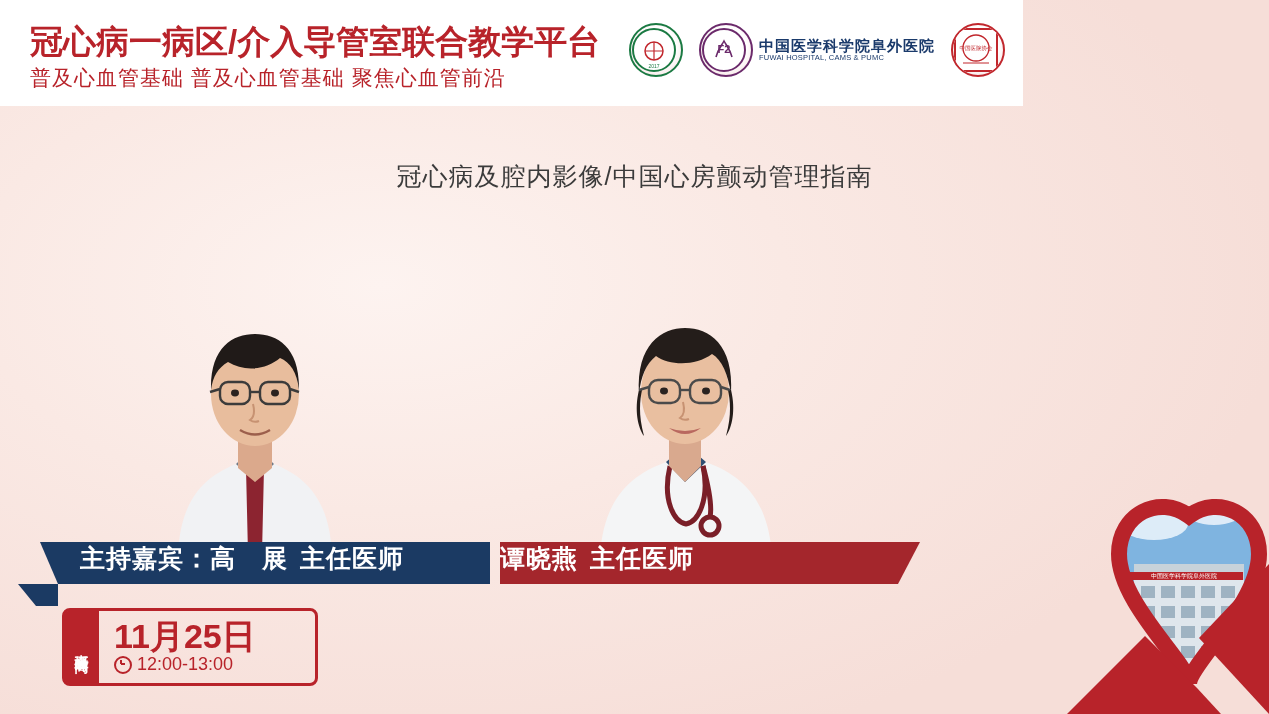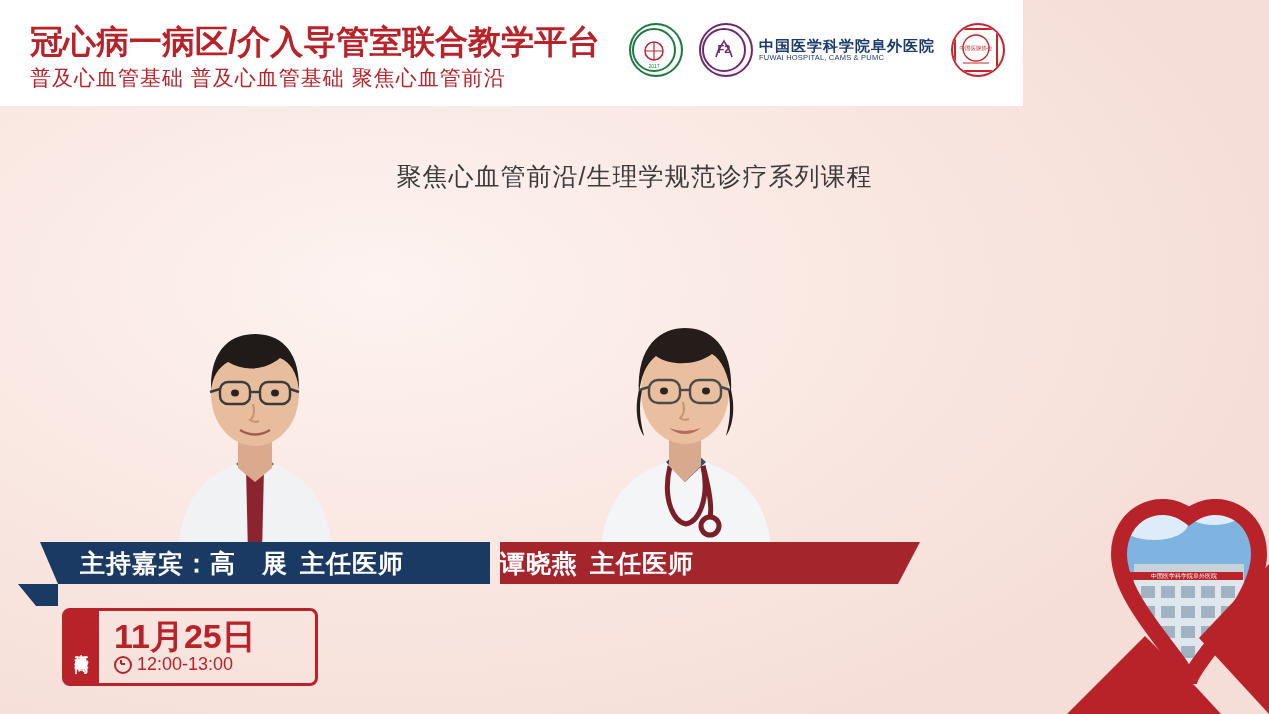--- a/index.html
+++ b/index.html
@@ -62,21 +62,21 @@
 
   
   .photo{
     position:absolute;bottom:168px;width:230px;height:260px;
   }
   .ph-left{left:140px;}
   .ph-right{left:570px;}
 
   
   .namebar{
-    position:absolute;height:42px;display:flex;align-items:center;
+    position:absolute;height:42px;display:flex;
     color:#fff;font-size:25px;font-weight:bold;letter-spacing:1px;
   }
   .namebar .txt{padding-left:40px;}
   .nb-host{
     left:40px;top:542px;width:450px;
     background:#1b3a63;
     clip-path:polygon(0 0,100% 0,100% 100%,18px 100%);
   }
   .nb-speaker{
     left:500px;top:542px;width:420px;
@@ -164,21 +164,21 @@
             <circle cx="23" cy="21" r="13" fill="none" stroke="#c1272d" stroke-width="1.3"></circle>
             <text x="23" y="23" font-size="5.5" fill="#c1272d" text-anchor="middle">中国医院协会</text>
             <path d="M10 36h26" stroke="#c1272d" stroke-width="1"></path>
           </svg>
         </div>
       </div>
 
     </div>
   </div>
 
-  <div class="series">聚焦心血管前沿/生理学规范诊疗系列课程</div>
+  <div class="series">冠心病及腔内影像/中国心房颤动管理指南</div>
 
   <div class="photo ph-left">
     <svg width="230" height="270" viewBox="0 0 230 270" aria-hidden="true">
 
       <path d="M38 270 C40 206 72 188 96 178 L115 196 L134 178 C158 188 190 206 192 270 Z" fill="#f1f2f4"></path>
       <path d="M96 178 L115 196 L134 178 L128 172 L115 182 L102 172 Z" fill="#6f7b88"></path>
       <path d="M106 182 L115 196 L124 182 L122 268 L108 268 Z" fill="#8c2430"></path>
       <path d="M115 196 L107 181 L123 181 Z" fill="#5c1a22"></path>
 
       <path d="M98 150 h34 v32 l-17 14 -17-14z" fill="#dba98c"></path>

